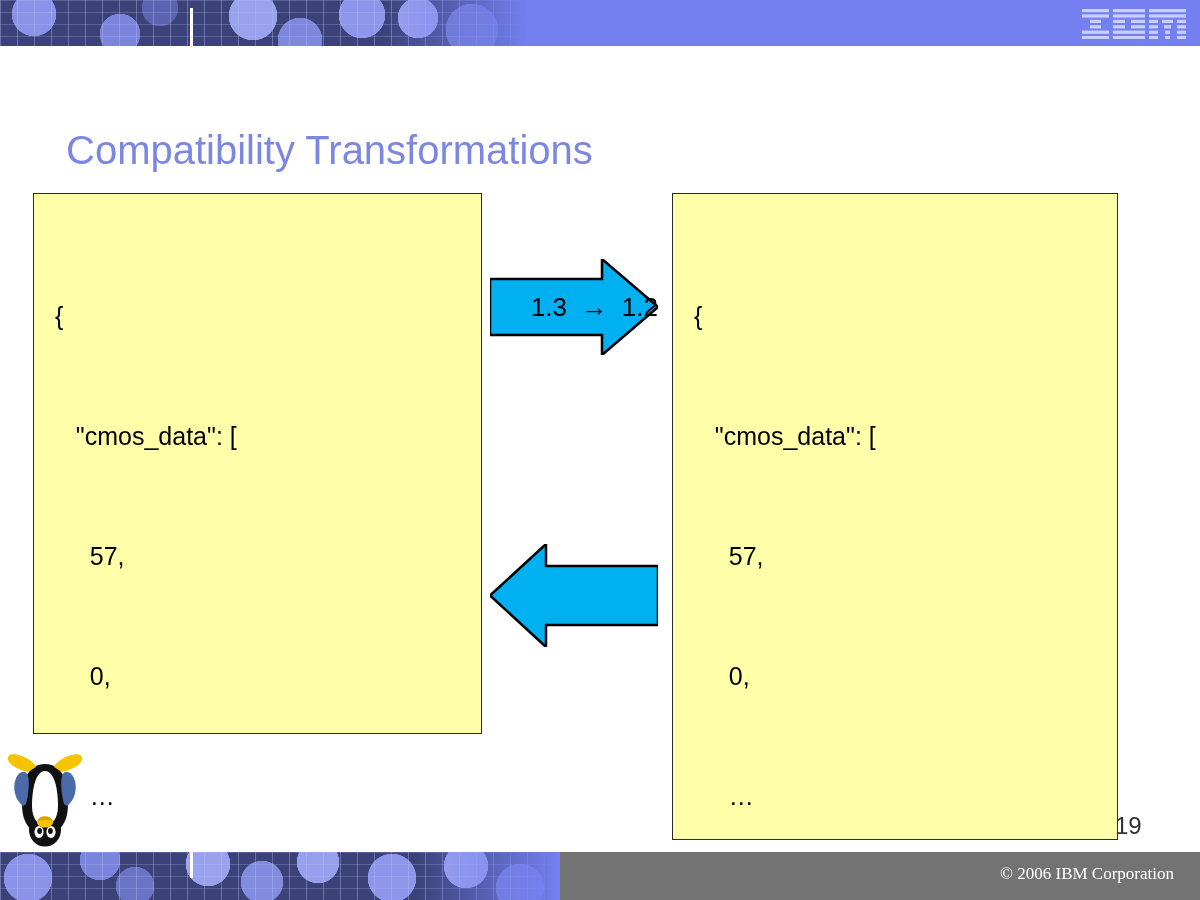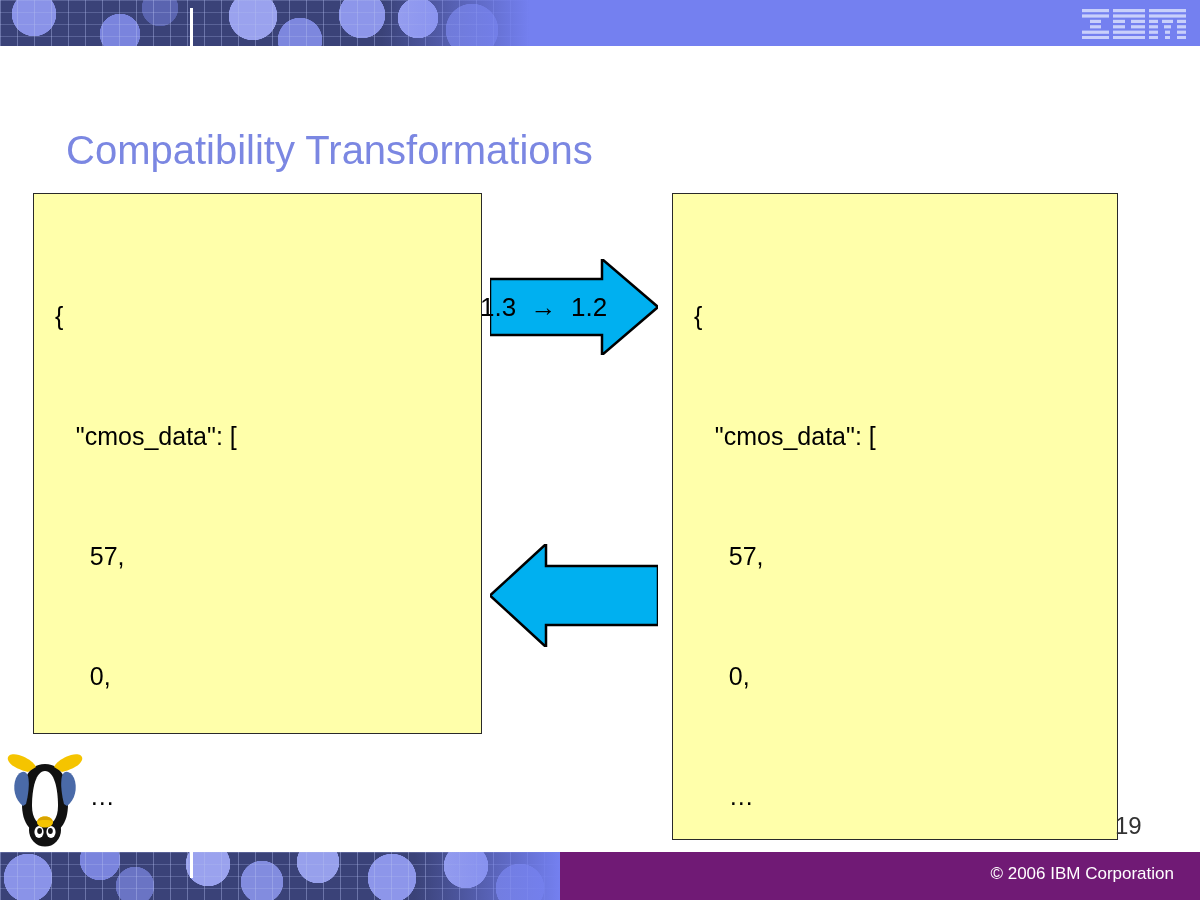--- a/index.html
+++ b/index.html
@@ -109,21 +109,21 @@
   }
   .code-line { height: 40px; white-space: pre; }
 
   
   .arrow-wrap { position: absolute; }
   #arrow-forward { left: 490px; top: 259px; width: 168px; height: 96px; }
   #arrow-back    { left: 490px; top: 544px; width: 168px; height: 103px; }
   .arrow-label {
     position: absolute;
     left: 0; right: 0;
-    text-align: left;
+    text-align: right;
     font-size: 26px;
     color: #000000;
     white-space: pre;
   }
   #arrow-forward .arrow-label { top: 33px; left: -10px; }
   #arrow-back .arrow-label    { top: 36px; left: 12px; }
 
   
   #slide-number {
     position: absolute;
@@ -133,22 +133,23 @@
   }
 
   
   #penguin { position: absolute; left: 6px; top: 752px; width: 78px; height: 98px; }
 
   
   #footer-band {
     position: absolute;
     left: 0; top: 852px;
     width: 1200px; height: 48px;
-    background: #701a75;
-    overflow: hidden;
+    background: #737373;
+    overflow: hidden;
+    font-family: Liberation Serif, serif;
   }
   .ftr-pattern {
     position: absolute;
     left: 0; top: 0;
     width: 560px; height: 48px;
     background-color: #3a4278;
     overflow: hidden;
   }
   .ftr-pattern .circles {
     position: absolute; left: 0; top: 0; width: 100%; height: 100%;

